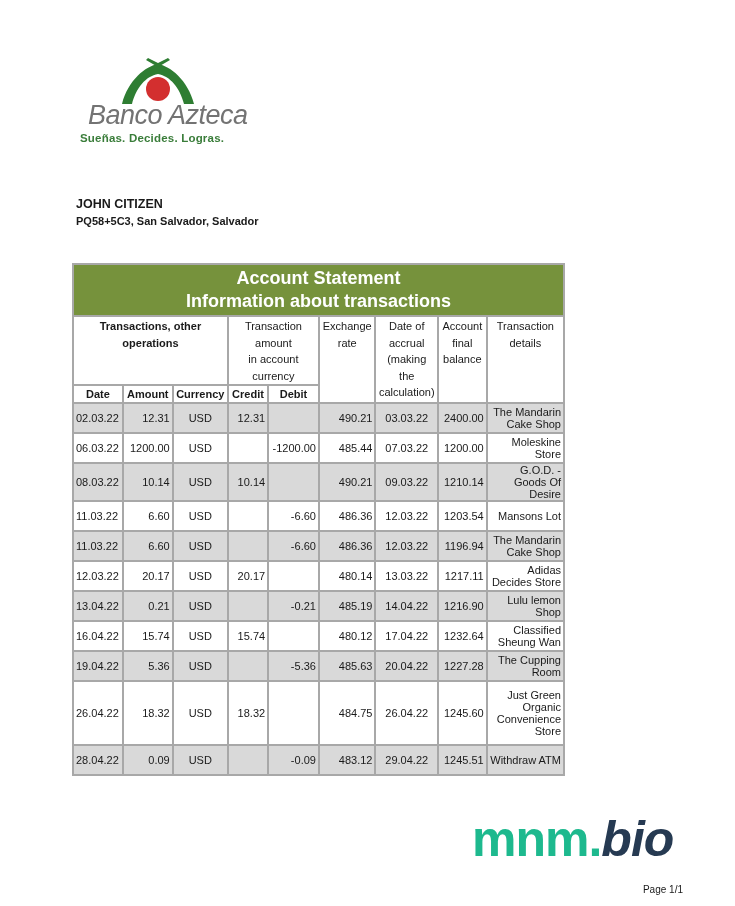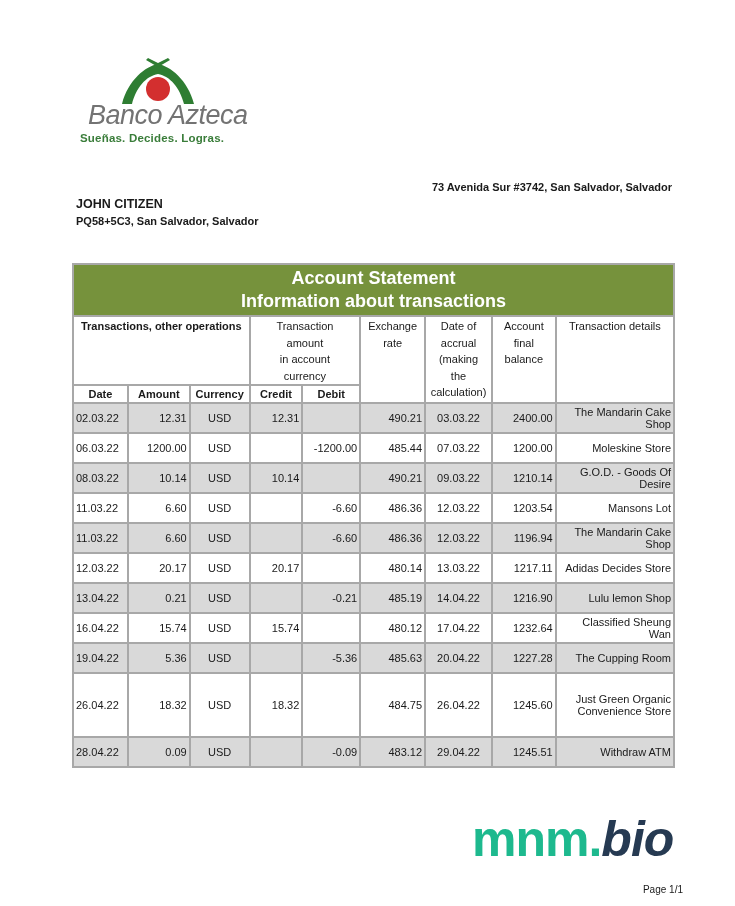--- a/index.html
+++ b/index.html
@@ -14,21 +14,21 @@
                     color: #3a7d3a; white-space: nowrap; letter-spacing: 0.2px; }
 
     .client { position: absolute; left: 76px; top: 181px; }
     .client-name { font-size: 12.5px; font-weight: bold; color: #1a1a1a; margin-top: 16px; }
     .client-addr { font-size: 11px; font-weight: bold; color: #1a1a1a; margin-top: 4px; }
 
     .bank-info { position: absolute; right: 63px; top: 181px; text-align: right; }
     .bank-addr { font-size: 11px; font-weight: bold; color: #1a1a1a; }
     .bank-phone { font-size: 11px; font-weight: bold; color: #1a1a1a; margin-top: 6px; }
 
-    table.stmt { position: absolute; left: 72px; top: 263px; width: 603px;
+    table.stmt { position: absolute; left: 72px; top: 263px; width: 493px;
                  border-collapse: collapse; font-size: 11px; }
     table.stmt td, table.stmt th { border: 2px solid #a8a8a8; padding: 0 2px; }
     .title-cell { background: #76923c; color: #ffffff; font-size: 18px; font-weight: bold;
                   text-align: center; line-height: 23px; padding: 2px 0 2px 0 !important; border-color: #a8a8a8; }
     th { font-weight: normal; vertical-align: top; line-height: 16.5px; padding-top: 1px !important; border-radius: 30px; }
     th.bold { font-weight: bold; }
     th.sub { font-weight: bold; vertical-align: middle; line-height: 15px; }
     td { height: 28px; vertical-align: middle; }
     td.num { text-align: right; }
     td.ctr { text-align: center; }
@@ -55,21 +55,20 @@
   <div class="logo-name">Banco Azteca</div>
   <div class="logo-tagline">Sueñas. Decides. Logras.</div>
 </div>
 
 <div class="client">
   <div class="client-name">JOHN CITIZEN</div>
   <div class="client-addr">PQ58+5C3, San Salvador, Salvador</div>
 </div>
 
 <div class="bank-info">
-  <div class="bank-addr">73 Avenida Sur #3742, San Salvador, Salvador</div>
 </div>
 
 <table class="stmt">
   <colgroup>
     <col style="width:55px">
       <col style="width:62px">
       <col style="width:60px">
     <col style="width:53px">
       <col style="width:58px">
       <col style="width:65px">

